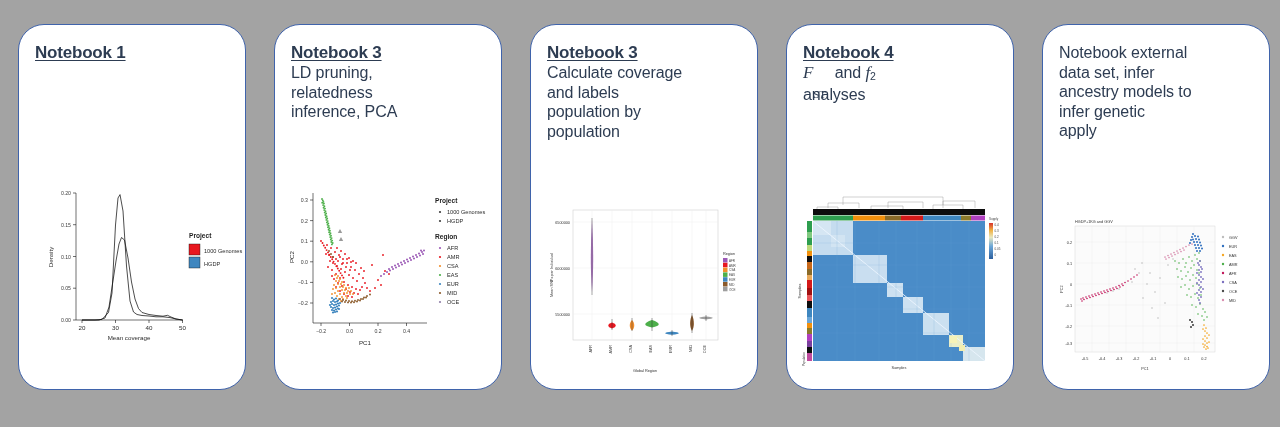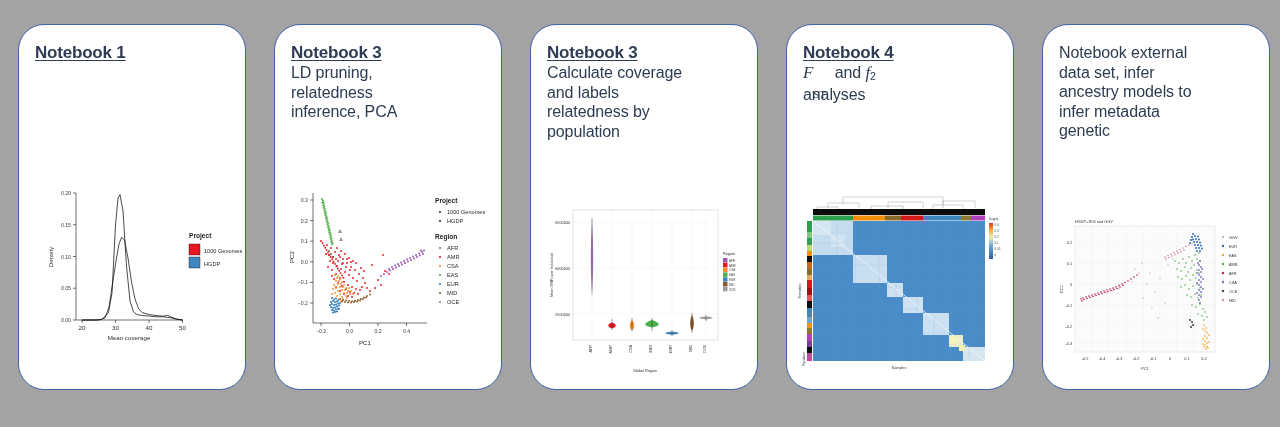--- a/index.html
+++ b/index.html
@@ -445,21 +445,21 @@
       <circle cx="163" cy="127" r="1.1" fill="#8f7fa8"></circle>
       <text class="lg-item" x="170" y="129">OCE</text>
     </svg>
   </div>
 
   <div class="card card-3">
     <div class="nb-title">Notebook 3</div>
     <div class="nb-desc">
       <div>Calculate coverage</div>
       <div>and labels</div>
-      <div>relatedness by</div>
+      <div>population by</div>
       <div>population</div>
     </div>
     <svg class="figure" style="left:4px; top:175px;" width="220" height="185" viewBox="0 0 220 185">
       <rect x="38" y="10" width="145" height="130" fill="#ffffff" stroke="#cfcfcf" stroke-width="0.6"></rect>
 
       <g stroke="#eeeeee" stroke-width="0.5">
         <line x1="38" y1="22" x2="183" y2="22"></line>
         <line x1="38" y1="68" x2="183" y2="68"></line>
         <line x1="38" y1="114" x2="183" y2="114"></line>
         <line x1="57" y1="10" x2="57" y2="140"></line>
@@ -643,22 +643,22 @@
       <text class="tiny2" x="8" y="108" text-anchor="middle" transform="rotate(-90 8 108)">Samples</text>
       <text class="tiny" x="12" y="176" text-anchor="middle" transform="rotate(-90 12 176)">Population</text>
     </svg>
   </div>
 
   <div class="card card-5">
     <div class="nb-desc">
       <div>Notebook external</div>
       <div>data set, infer</div>
       <div>ancestry models to</div>
-      <div>infer metadata</div>
-      <div>genetic</div>
+      <div>infer genetic</div>
+      <div>apply</div>
     </div>
     <svg class="figure" style="left:4px; top:190px;" width="216" height="170" viewBox="0 0 216 170">
       <text class="tiny2" x="28" y="8">HGDP+1KG and GGV</text>
       <rect x="28" y="11" width="140" height="126" fill="#fbfbfb" stroke="#d8d8d8" stroke-width="0.5"></rect>
 
       <g stroke="#ededed" stroke-width="0.45">
         <line x1="45" y1="11" x2="45" y2="137"></line>
           <line x1="62" y1="11" x2="62" y2="137"></line>
         <line x1="79" y1="11" x2="79" y2="137"></line>
           <line x1="96" y1="11" x2="96" y2="137"></line>

